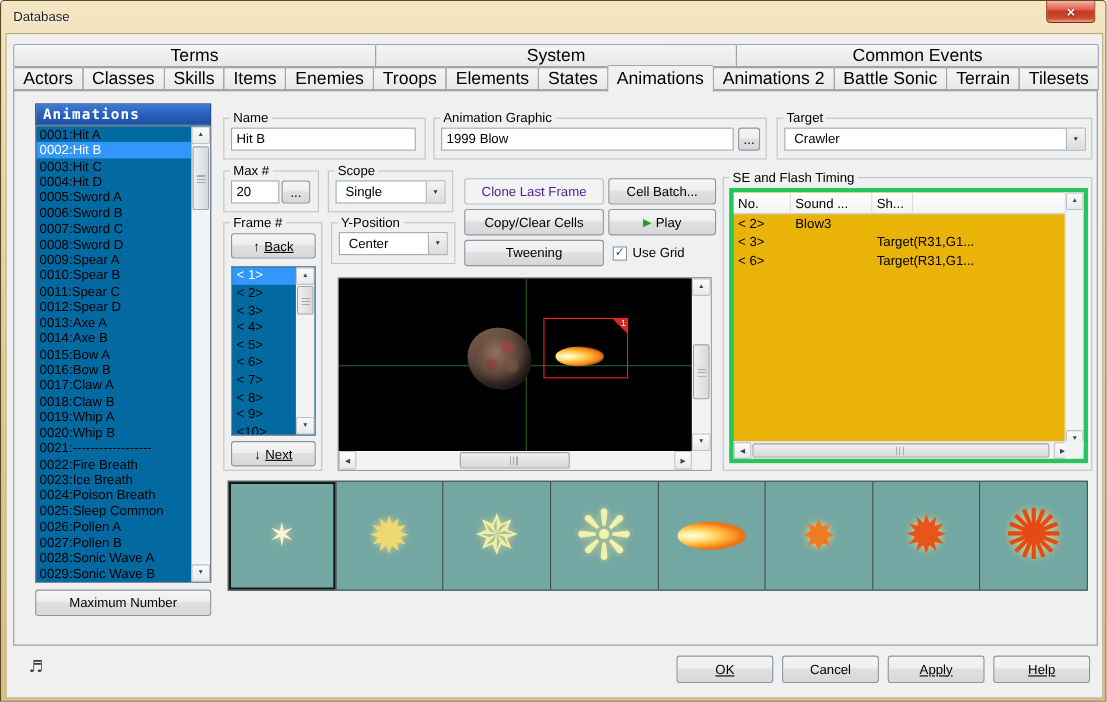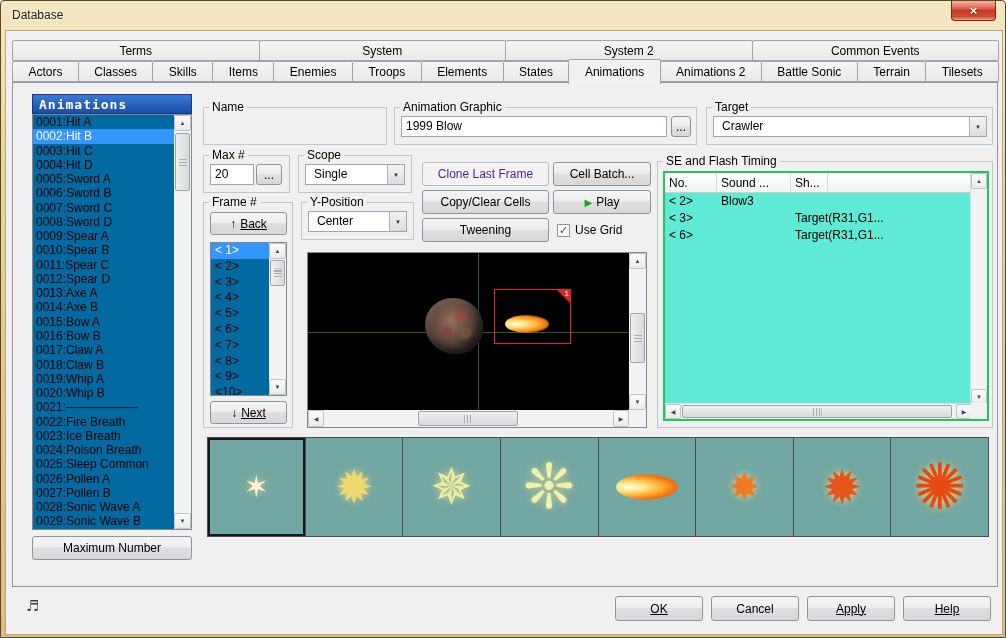--- a/index.html
+++ b/index.html
@@ -3,21 +3,21 @@
 <meta charset="utf-8">
 <style>
 *{margin:0;padding:0;box-sizing:border-box}
 body{font-family:"Liberation Sans",sans-serif;background:#fff}
 #win{position:relative;width:1006px;height:638px;background:linear-gradient(180deg,#f4e7c3 0%,#ead9ab 20%,#dfc693 60%,#d9bd85 100%);border:1px solid #5a4a24;border-radius:4px 4px 0 0;overflow:hidden;font-size:12px;color:#000}
 #titlebar{position:absolute;left:0;top:0;right:0;height:29px}
 #title{position:absolute;left:11px;top:7px;font-size:12px;color:#222;text-shadow:0 1px 2px rgba(255,255,255,.8)}
 #closebtn{position:absolute;right:9px;top:0;width:45px;height:20px;border:1px solid #8c2012;border-top:none;border-radius:0 0 4px 4px;background:linear-gradient(180deg,#f8b0a0 0%,#e0604a 40%,#c23a22 48%,#cc4c32 82%,#efa18c 100%);color:#fff;display:flex;align-items:center;justify-content:center;font-size:13px;font-weight:bold;text-shadow:0 1px 2px rgba(0,0,0,.5);cursor:pointer}
 #dlg{position:absolute;left:4px;top:29px;width:998px;height:605px;background:#f0f0f0;border:1px solid #b9a878}
 .tabrow{position:absolute;display:flex;align-items:flex-end;z-index:4}
-.tab{border:1px solid #9fa5aa;background:linear-gradient(#f5f5f5,#e9e9e9);display:flex;align-items:center;justify-content:center;height:21px;border-radius:2px 2px 0 0;cursor:pointer;white-space:nowrap;font-size:12px}
+.tab{border:1px solid #9fa5aa;background:linear-gradient(#f5f5f5,#e9e9e9);display:flex;align-items:center;justify-content:center;height:21px;border-radius:2px 2px 0 0;cursor:pointer;white-space:nowrap;font-size:16px}
 .tab1{flex:1;margin-right:-1px}
 .tab2{flex:1 1 auto;padding:0 8px;margin-right:-1px}
 .tab2.selected{background:#f1f1f1;height:25px;border-bottom:none;position:relative;margin-bottom:-2px;z-index:6}
 .page{position:absolute;background:#f0f0f0;border:1px solid #8f979c;z-index:1}
 .group{position:absolute;border:1px solid #bcc6ce;z-index:2}
 .glabel{position:absolute;top:-8px;left:5px;background:#f0f0f0;padding:0 3px;font-size:12px;line-height:14px;white-space:nowrap}
 .tbox{position:absolute;background:#fff;border:1px solid #9aa7b4;font-size:12px;padding:2px 4px;line-height:15px;white-space:nowrap;overflow:hidden}
 .btn{position:absolute;display:flex;align-items:center;justify-content:center;gap:4px;background:linear-gradient(180deg,#f5f5f5 0%,#eeeeee 45%,#dfdfdf 50%,#d8d8d8 100%);border:1px solid #8a959f;border-radius:3px;font-size:12px;cursor:pointer;white-space:nowrap;z-index:2}
 .btn.disabled{color:#4c1d95;background:#f3f3f3;border-color:#b8bec3;cursor:default}
 .combo{position:absolute;background:#fff;border:1px solid #9aa7b4;display:flex;align-items:stretch;cursor:pointer}
@@ -33,21 +33,21 @@
 .ar{position:absolute;display:flex;align-items:center;justify-content:center;font-size:6px;color:#3f4447;background:linear-gradient(#fbfbfb,#e9eaeb);border:1px solid #bdc3c7;border-radius:2px;cursor:pointer}
 .ar.top{left:0;top:0;right:0;height:16px}
 .ar.bot{left:0;bottom:0;right:0;height:16px}
 .ar.lft{top:0;bottom:0;left:0;width:16px}
 .ar.rgt{top:0;bottom:0;right:0;width:16px}
 .th-v{position:absolute;left:1px;right:1px;background:linear-gradient(90deg,#f0f0f0,#d8d9da);border:1px solid #9da3a8;border-radius:2px;cursor:pointer}
 .th-h{position:absolute;top:1px;bottom:1px;background:linear-gradient(180deg,#f0f0f0,#d8d9da);border:1px solid #9da3a8;border-radius:2px;cursor:pointer}
 .th-h::after{content:"";position:absolute;left:50%;top:50%;transform:translate(-50%,-50%);width:9px;height:8px;background:repeating-linear-gradient(90deg,#a8adb2 0 1px,transparent 1px 3px)}
 .th-v::after{content:"";position:absolute;left:50%;top:50%;transform:translate(-50%,-50%);width:8px;height:9px;background:repeating-linear-gradient(0deg,#a8adb2 0 1px,transparent 1px 3px)}
 .corner{position:absolute;background:#f1f2f3}
-.se-table{position:absolute;background:#5eead4;border:2px solid #22c55e}
+.se-table{position:absolute;background:#eab308;border:4px solid #22c55e}
 .se-hd{display:flex;height:20px;background:linear-gradient(#ffffff,#f2f3f4);border-bottom:1px solid #cdd0d2}
 .se-hc{padding:3px 4px;font-size:12px;border-right:1px solid #d9dcde;white-space:nowrap;overflow:hidden;cursor:pointer}
 .se-row{display:flex;height:17px;cursor:default}
 .se-cell{padding:1px 4px;font-size:12px;white-space:nowrap;overflow:hidden}
 .pal{position:absolute;display:flex;background:#73a7a3;border:1px solid #474f4f;z-index:2}
 .cell{flex:1;border-right:1px solid #454d4d;display:flex;align-items:center;justify-content:center;position:relative;cursor:pointer}
 .cell:last-child{border-right:none}
 .cell.selected{box-shadow:inset 0 0 0 2px #181818}
 .sprite{font-family:"DejaVu Sans",sans-serif;line-height:1;text-shadow:0 0 7px rgba(255,225,140,.75)}
 .cell.fireball .sprite{width:62px;height:26px;border-radius:50%;background:radial-gradient(ellipse at 22% 50%,#fffdf0 0%,#ffe786 22%,#ffaa30 48%,#f07014 68%,rgba(220,70,10,0) 88%);text-shadow:none}
@@ -77,21 +77,20 @@
         <span>×</span>
       </div>
   </div>
 
   <div id="dlg">
 
     <div class="tabrow" style="left:6px;top:9px;width:986px;height:21px">
 
     <div class="tab tab1">Terms</div>
         <div class="tab tab1">System</div>
-        <div class="tab tab1">System 2</div>
         <div class="tab tab1">Common Events</div>
       </div>
     <div class="tabrow" style="left:6px;top:30px;width:986px;height:21px">
 
     <div class="tab tab2">Actors</div>
         <div class="tab tab2">Classes</div>
         <div class="tab tab2">Skills</div>
         <div class="tab tab2">Items</div>
         <div class="tab tab2">Enemies</div>
         <div class="tab tab2">Troops</div>
@@ -145,20 +144,21 @@
         <div class="th-v" style="top:18px;height:58px"></div>
         <div class="ar bot">▼</div>
       </div>
     </div>
     <button class="btn" style="left:26px;top:505px;width:160px;height:24px">
         <span>Maximum Number</span>
       </button>
 
     <div class="group" style="left:197px;top:76px;width:184px;height:38px">
       <span class="glabel">Name</span>
+      <div class="tbox" style="left:6px;top:8px;width:168px;height:21px">Hit B</div>
     </div>
 
     <div class="group" style="left:388px;top:76px;width:303px;height:38px">
       <span class="glabel">Animation Graphic</span>
       <div class="tbox" style="left:6px;top:8px;width:266px;height:21px">1999 Blow</div>
       <button class="btn" style="right:5px;top:8px;width:20px;height:21px">
           <span>...</span>
         </button>
     </div>
 

